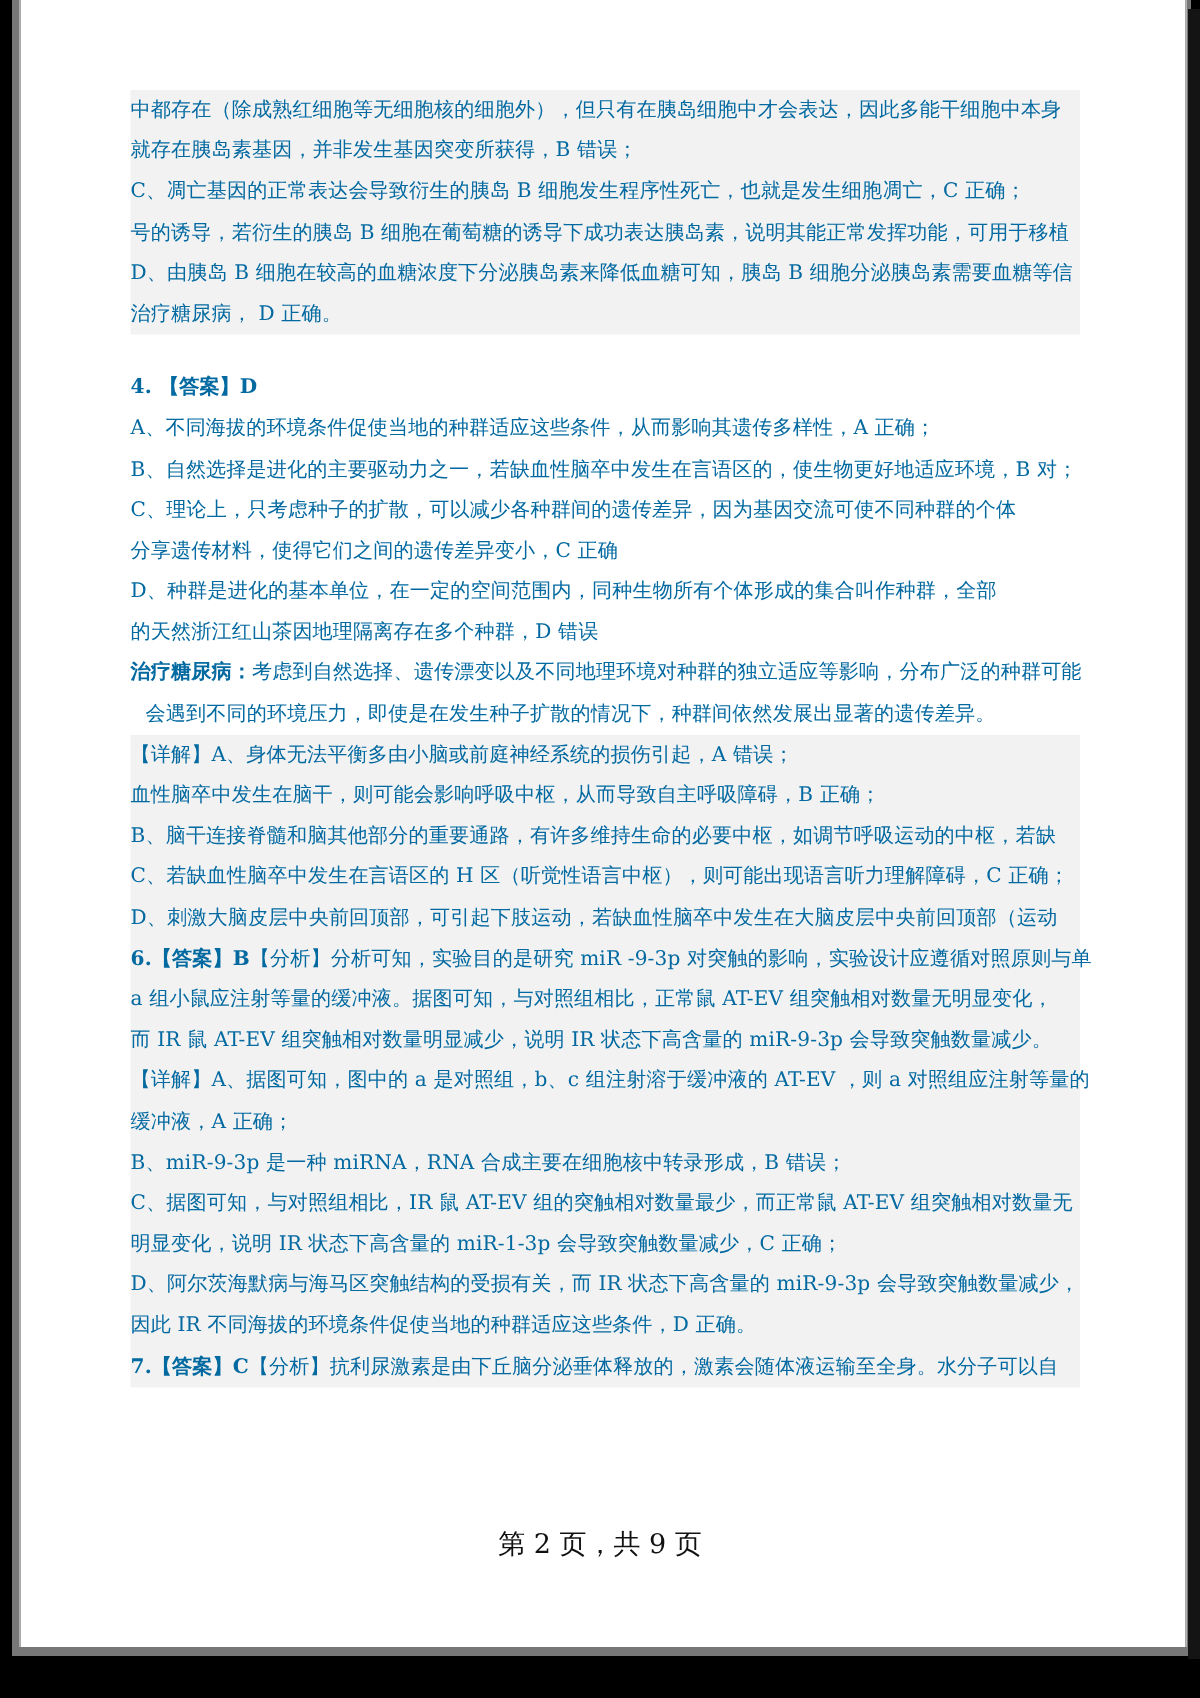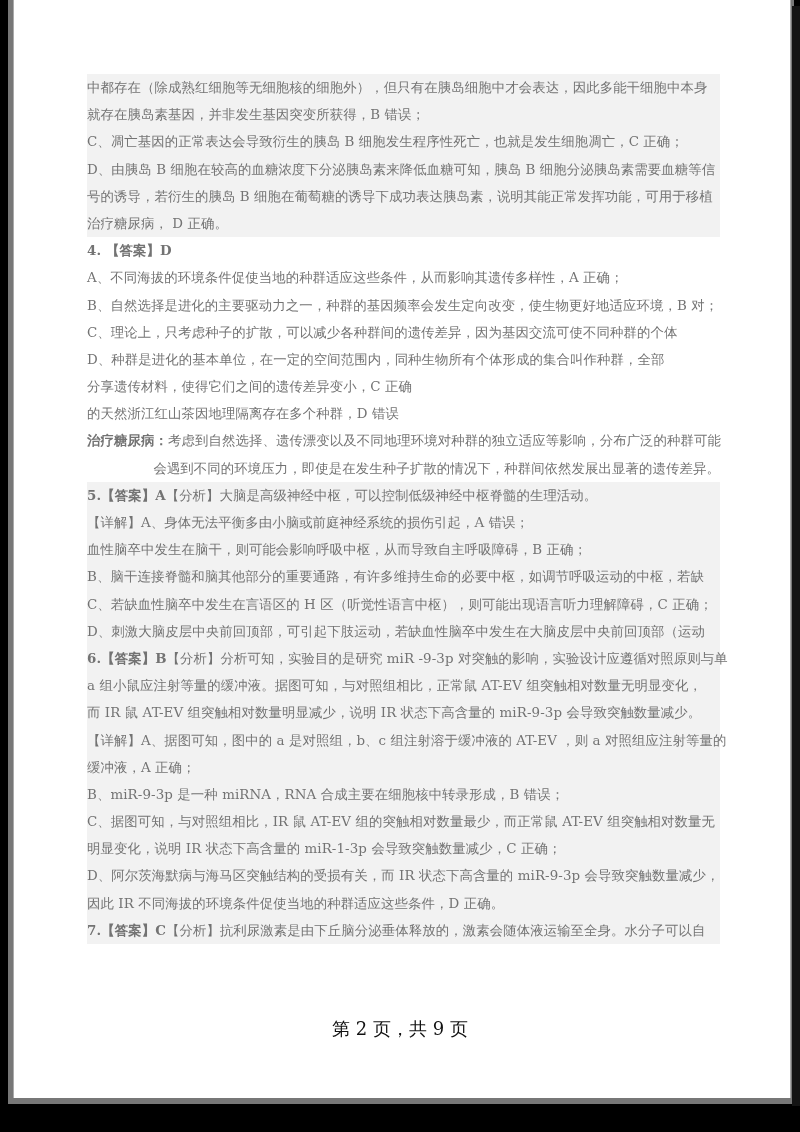--- a/index.html
+++ b/index.html
@@ -12,66 +12,65 @@
       background: #777;
     }
     .page {
       position: absolute; left: 13px; top: 0; width: 776px; height: 1098px;
       background: #fff; border-left: 1px solid #aaa; border-right: 1px solid #aaa;
     }
     .right-band {
       position: absolute; right: 0; top: 6px; width: 8px; height: 1100px; background: #141414;
     }
     .content {
-      position: absolute; left: 87px; top: 74px; width: 633px;
-      font-size: 13.4px; color: #737373; letter-spacing: 0.1px;
+      position: absolute; left: 87px; top: 60px; width: 633px;
+      font-size: 13.4px; color: #0369a1; letter-spacing: 0.1px;
     }
     .shade { background: #f2f2f2; }
     .line {
       height: 27.2px; line-height: 27.2px; white-space: nowrap; overflow: visible;
     }
-    .indent { padding-left: 10px; text-align: right; }
-    .bold { font-weight: bold; }
+    .indent { padding-left: 10px; }
+    .bold { font-weight: bold; margin-top: 22px; }
     .footer {
       position: absolute; left: 0; width: 800px; top: 1017px; text-align: center;
       font-size: 18px; color: #111;
     }
   </style>
 </head>
 <body>
 
 <div class="page-shadow"></div>
 <div class="right-band"></div>
 <div class="page"></div>
 
 <div class="content">
 
   <div class="shade">
     <div class="line">中都存在（除成熟红细胞等无细胞核的细胞外），但只有在胰岛细胞中才会表达，因此多能干细胞中本身</div>
     <div class="line">就存在胰岛素基因，并非发生基因突变所获得，B 错误；</div>
     <div class="line">C、凋亡基因的正常表达会导致衍生的胰岛 B 细胞发生程序性死亡，也就是发生细胞凋亡，C 正确；</div>
+    <div class="line">号的诱导，若衍生的胰岛 B 细胞在葡萄糖的诱导下成功表达胰岛素，说明其能正常发挥功能，可用于移植</div>
     <div class="line">D、由胰岛 B 细胞在较高的血糖浓度下分泌胰岛素来降低血糖可知，胰岛 B 细胞分泌胰岛素需要血糖等信</div>
-    <div class="line">号的诱导，若衍生的胰岛 B 细胞在葡萄糖的诱导下成功表达胰岛素，说明其能正常发挥功能，可用于移植</div>
     <div class="line">治疗糖尿病，  D 正确。</div>
   </div>
 
   <div>
     <div class="line bold">4. 【答案】D</div>
     <div class="line">A、不同海拔的环境条件促使当地的种群适应这些条件，从而影响其遗传多样性，A 正确；</div>
-    <div class="line">B、自然选择是进化的主要驱动力之一，种群的基因频率会发生定向改变，使生物更好地适应环境，B 对；</div>
+    <div class="line">B、自然选择是进化的主要驱动力之一，若缺血性脑卒中发生在言语区的，使生物更好地适应环境，B 对；</div>
     <div class="line">C、理论上，只考虑种子的扩散，可以减少各种群间的遗传差异，因为基因交流可使不同种群的个体</div>
+    <div class="line">分享遗传材料，使得它们之间的遗传差异变小，C 正确</div>
     <div class="line">D、种群是进化的基本单位，在一定的空间范围内，同种生物所有个体形成的集合叫作种群，全部</div>
-    <div class="line">分享遗传材料，使得它们之间的遗传差异变小，C 正确</div>
     <div class="line">的天然浙江红山茶因地理隔离存在多个种群，D 错误</div>
     <div class="line"><span class="bold">治疗糖尿病：</span><span>考虑到自然选择、遗传漂变以及不同地理环境对种群的独立适应等影响，分布广泛的种群可能</span></div>
     <div class="line indent">会遇到不同的环境压力，即使是在发生种子扩散的情况下，种群间依然发展出显著的遗传差异。</div>
   </div>
 
   <div class="shade">
-    <div class="line"><span class="bold">5.【答案】A</span><span>【分析】大脑是高级神经中枢，可以控制低级神经中枢脊髓的生理活动。</span></div>
     <div class="line">【详解】A、身体无法平衡多由小脑或前庭神经系统的损伤引起，A 错误；</div>
     <div class="line">血性脑卒中发生在脑干，则可能会影响呼吸中枢，从而导致自主呼吸障碍，B 正确；</div>
     <div class="line">B、脑干连接脊髓和脑其他部分的重要通路，有许多维持生命的必要中枢，如调节呼吸运动的中枢，若缺</div>
     <div class="line">C、若缺血性脑卒中发生在言语区的 H 区（听觉性语言中枢），则可能出现语言听力理解障碍，C 正确；</div>
     <div class="line">D、刺激大脑皮层中央前回顶部，可引起下肢运动，若缺血性脑卒中发生在大脑皮层中央前回顶部（运动</div>
 
     <div class="line"><span class="bold">6.【答案】B</span><span>【分析】分析可知，实验目的是研究 miR -9-3p 对突触的影响，实验设计应遵循对照原则与单</span></div>
     <div class="line">a 组小鼠应注射等量的缓冲液。据图可知，与对照组相比，正常鼠  AT-EV  组突触相对数量无明显变化，</div>
     <div class="line">而 IR 鼠 AT-EV  组突触相对数量明显减少，说明 IR 状态下高含量的 miR-9-3p 会导致突触数量减少。</div>
     <div class="line">【详解】A、据图可知，图中的 a 是对照组，b、c 组注射溶于缓冲液的 AT-EV ，则 a 对照组应注射等量的</div>

